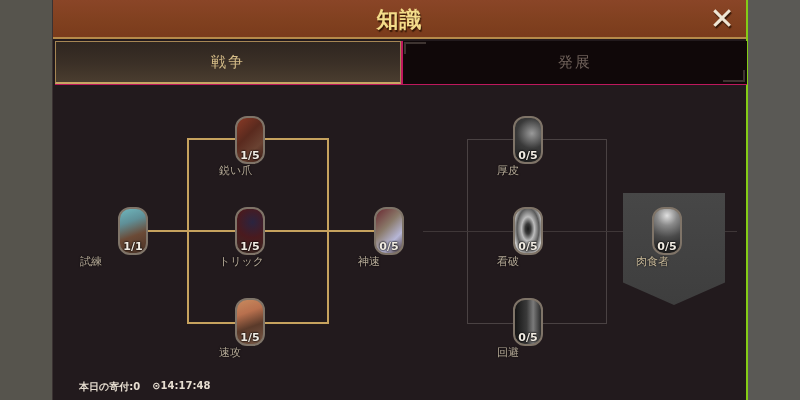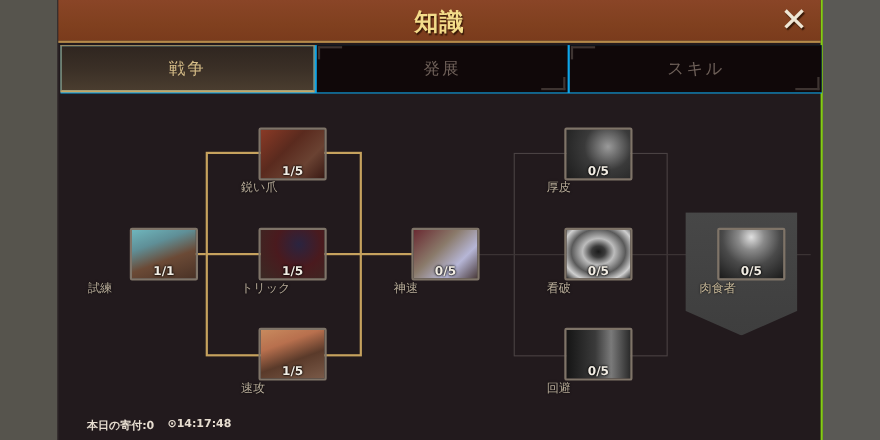--- a/index.html
+++ b/index.html
@@ -29,21 +29,21 @@
   }
   .close {
     position: absolute; right: 8px; top: 3px; width: 32px; height: 32px;
     color: #efe6d4; font-size: 30px; font-weight: bold; line-height: 32px; text-align: center;
     text-shadow: 1px 2px 1px #3a1a08;
     cursor: pointer;
   }
   .tabs {
     position: absolute; left: 2px; top: 41px; width: 692px; height: 44px;
     display: flex;
-    background: #0ea5e9;
+    background: #be185d;
   }
   .tab {
     flex: 1; position: relative; height: 43px;
     display: flex; align-items: center; justify-content: center;
     color: #6e6059; font-size: 15px; letter-spacing: 2px;
     background: #100809;
     margin-right: 2px;
   }
   .tab:last-child { margin-right: 0; }
   .tab.active {
@@ -61,23 +61,23 @@
     border-bottom: 2px solid #3e3431; border-right: 2px solid #3e3431;
   }
   .tree { position: absolute; left: 0; top: 85px; width: 696px; height: 315px; }
   .line { position: absolute; }
   .gold { background: #c6a25e; }
   .dim { background: #3f3738; }
   .box-gold { position: absolute; border: 2px solid #c6a25e; }
   .box-dim { position: absolute; border: 1px solid #4a4243; }
   .node { position: absolute; width: 48px; height: 62px; cursor: pointer; }
   .icon {
-    position: absolute; left: 0; top: 0; width: 62px; height: 48px;
+    position: absolute; left: 0; top: 0; width: 30px; height: 48px;
     border: 2px solid #7f7468;
-    border-radius: 2px;
+    border-radius: 12px;
     overflow: hidden;
   }
   .icon .lvl {
     position: absolute; left: 0; right: 0; bottom: 0; text-align: center;
     color: #f2ede4; font-size: 11px; font-weight: bold;
     text-shadow: 0 0 2px #000, 0 0 2px #000;
   }
   .node .name {
     position: absolute; left: -16px; right: -16px; top: 47px; text-align: left;
     color: #b7ab98; font-size: 11px;
@@ -105,25 +105,20 @@
     <div class="close">✕</div>
   </div>
 
   <div class="tabs">
     <div class="tab active">
         <span>戦争</span>
       </div>
     <div class="tab">
         <span class="corner-tl"></span>
         <span>発展</span>
-        <span class="corner-br"></span>
-      </div>
-    <div class="tab">
-        <span class="corner-tl"></span>
-        <span>スキル</span>
         <span class="corner-br"></span>
       </div>
   </div>
 
   <div class="tree">
 
     <div class="line gold" style="left:90px; top:145px; width:44px; height:2px;"></div>
     <div class="box-gold" style="left:134px; top:53px; width:142px; height:186px;"></div>
     <div class="line gold" style="left:134px; top:145px; width:142px; height:2px;"></div>
     <div class="line gold" style="left:276px; top:145px; width:46px; height:2px;"></div>

